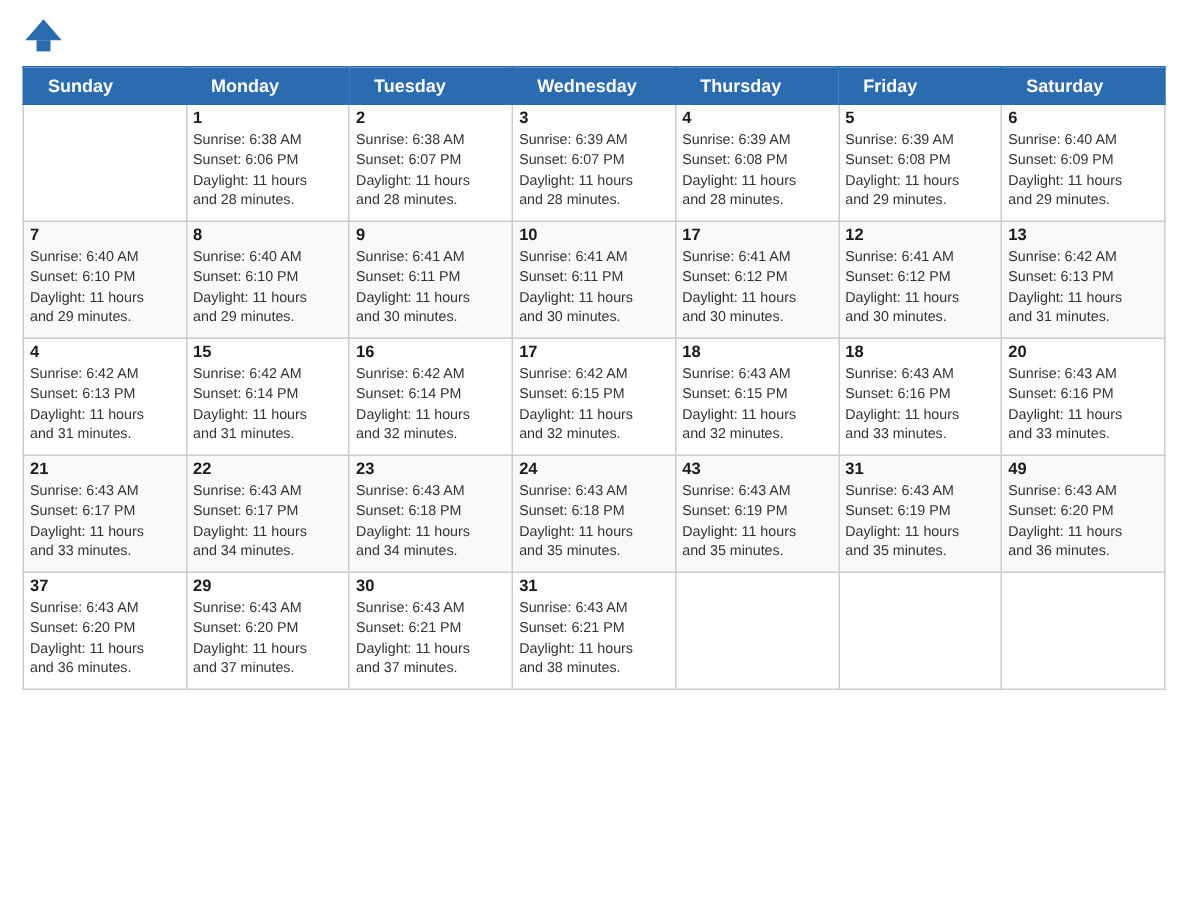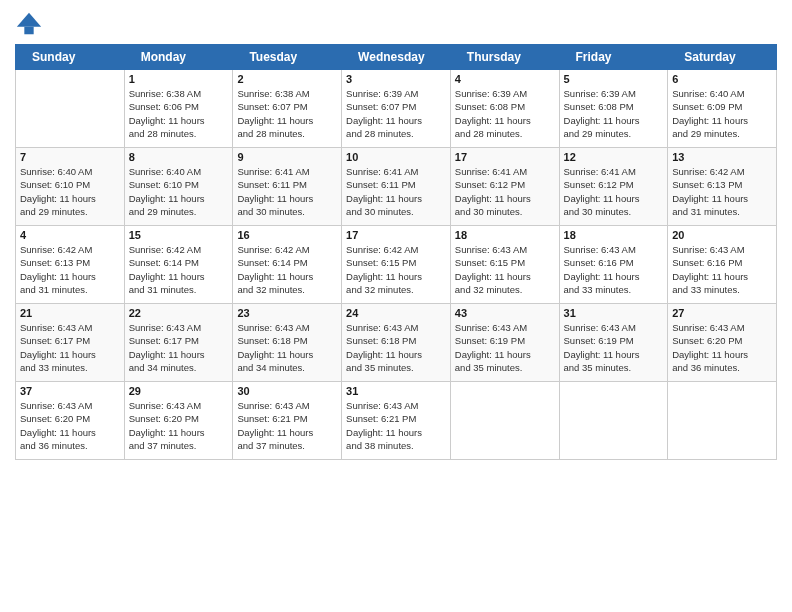--- a/index.html
+++ b/index.html
@@ -309,21 +309,21 @@
 and 35 minutes.</div>
           </td>
           <td>
             <div class="day-number">31</div>
             <div class="cell-text" style="white-space: pre-line;">Sunrise: 6:43 AM
 Sunset: 6:19 PM
 Daylight: 11 hours
 and 35 minutes.</div>
           </td>
           <td>
-            <div class="day-number">27</div>
+            <div class="day-number">49</div>
             <div class="cell-text" style="white-space: pre-line;">Sunrise: 6:43 AM
 Sunset: 6:20 PM
 Daylight: 11 hours
 and 36 minutes.</div>
           </td>
         </tr>
         <tr>
           <td>
             <div class="day-number">37</div>
             <div class="cell-text" style="white-space: pre-line;">Sunrise: 6:43 AM

